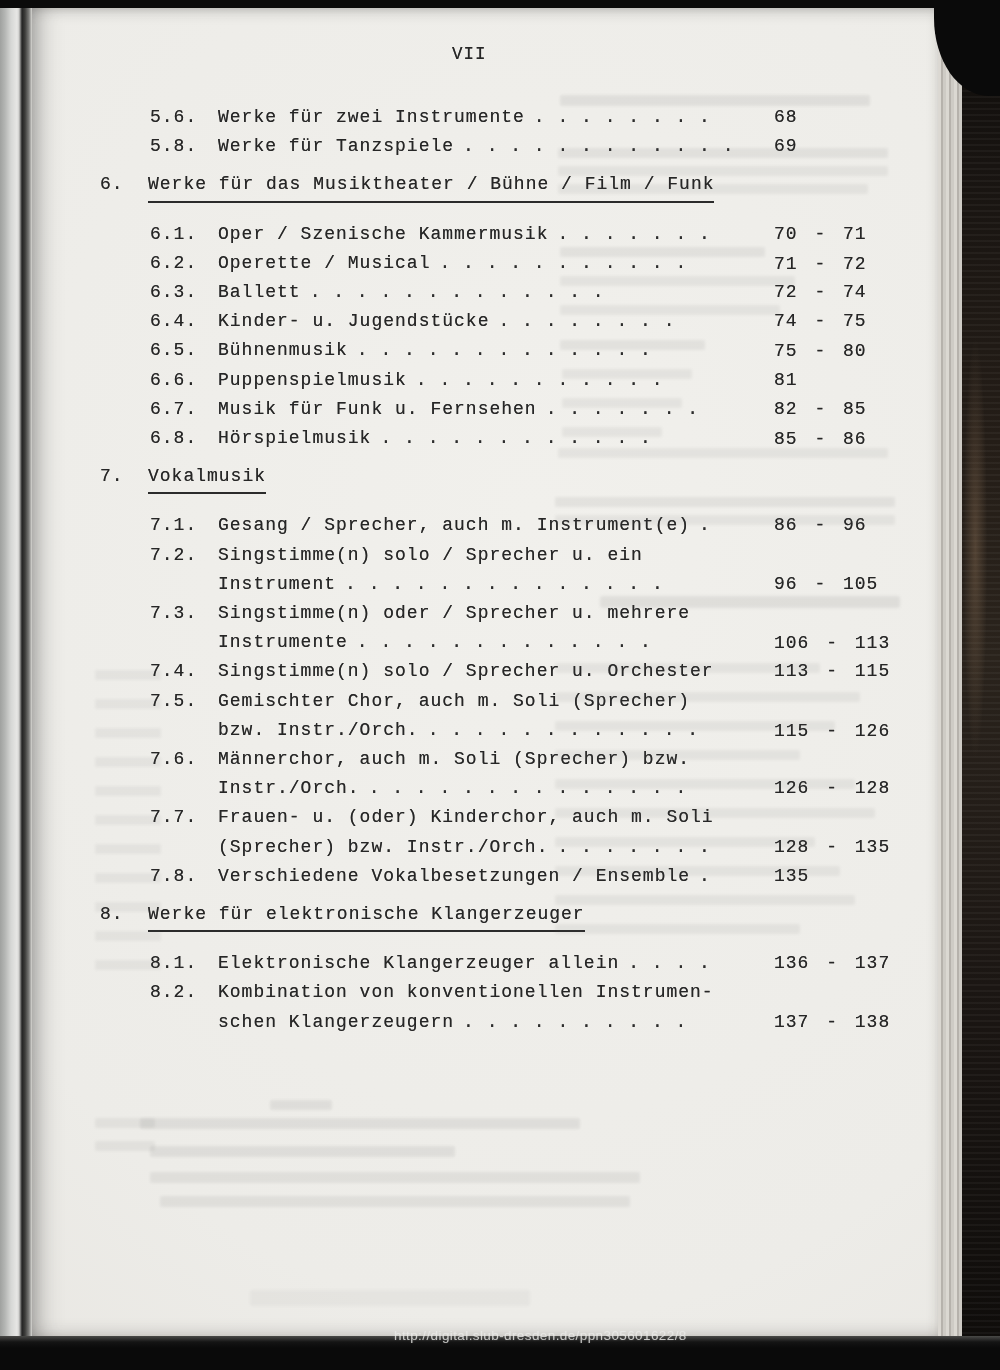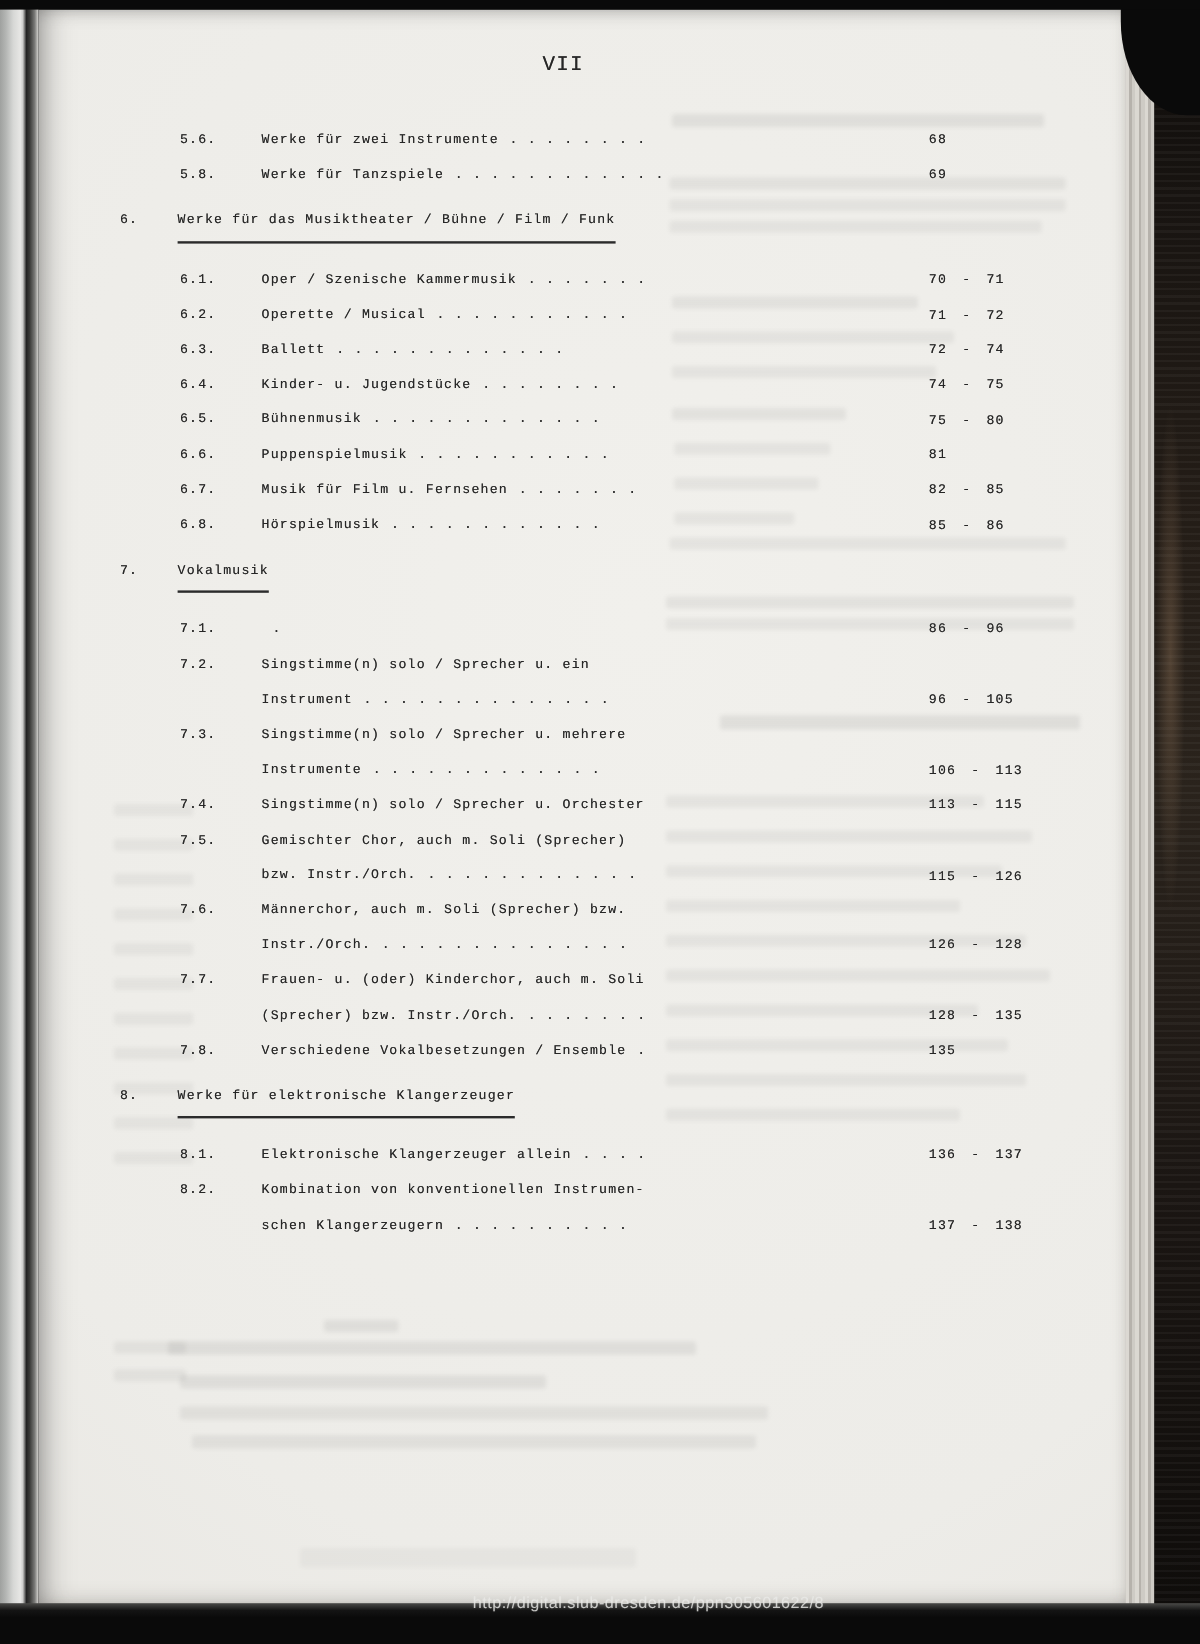--- a/index.html
+++ b/index.html
@@ -48,21 +48,21 @@
     background:linear-gradient(180deg,#4a4a48 0,#141414 6px,#0a0a0a 12px,#0a0a0a 100%);
   }
   
   .pagenum{
     position:absolute;left:420px;top:36px;
     font-size:17.5px;letter-spacing:1px;color:#262626;
     text-shadow:0 0 .5px rgba(20,20,20,.65);
   }
   .toc{
     position:absolute;left:0;top:95px;width:908px;
-    font-size:11px;letter-spacing:1px;color:#262626;
+    font-size:18px;letter-spacing:1px;color:#262626;
     text-shadow:0 0 .5px rgba(20,20,20,.6);
   }
   .section-head{display:flex;margin-left:68px;line-height:29.2px;margin-top:9px;margin-bottom:17px;}
   .section-head .num{flex:0 0 48px;}
   .section-head .title{
     border-bottom:2px solid #2b2b2b;padding-bottom:1px;white-space:nowrap;text-align:right;
   }
   .toc-row{display:flex;margin-left:118px;width:742px;line-height:29.2px;}
   .cell-num{flex:0 0 68px;white-space:nowrap;}
   .cell-text{flex:0 0 auto;white-space:nowrap;}
@@ -138,54 +138,55 @@
             <span class="cell-pages">75 - 80</span>
           </div>
           <div class="toc-row">
             <span class="cell-num">6.6.</span>
             <span class="cell-text">Puppenspielmusik</span>
             <span class="cell-leader">. . . . . . . . . . .</span>
             <span class="cell-pages">81</span>
           </div>
           <div class="toc-row">
             <span class="cell-num">6.7.</span>
-            <span class="cell-text">Musik für Film u. Fernsehen</span>
+            <span class="cell-text">Musik für Funk u. Fernsehen</span>
             <span class="cell-leader">. . . . . . .</span>
             <span class="cell-pages">82 - 85</span>
           </div>
           <div class="toc-row">
             <span class="cell-num">6.8.</span>
             <span class="cell-text">Hörspielmusik</span>
             <span class="cell-leader">. . . . . . . . . . . .</span>
             <span class="cell-pages">85 - 86</span>
           </div>
         </div>
         <div>
           <div class="section-head">
             <span class="num">7.</span>
             <span class="title">Vokalmusik</span>
           </div>
           <div class="toc-row">
             <span class="cell-num">7.1.</span>
+            <span class="cell-text">Gesang / Sprecher, auch m. Instrument(e)</span>
             <span class="cell-leader">.</span>
             <span class="cell-pages">86 - 96</span>
           </div>
           <div class="toc-row">
             <span class="cell-num">7.2.</span>
             <span class="cell-text">Singstimme(n) solo / Sprecher u. ein</span>
           </div>
           <div class="toc-row">
             <span class="cell-num"></span>
             <span class="cell-text">Instrument</span>
             <span class="cell-leader">. . . . . . . . . . . . . .</span>
             <span class="cell-pages">96 - 105</span>
           </div>
           <div class="toc-row">
             <span class="cell-num">7.3.</span>
-            <span class="cell-text">Singstimme(n) solo / Sprecher u. mehrere</span>
+            <span class="cell-text">Singstimme(n) oder / Sprecher u. mehrere</span>
           </div>
           <div class="toc-row">
             <span class="cell-num"></span>
             <span class="cell-text">Instrumente</span>
             <span class="cell-leader">. . . . . . . . . . . . .</span>
             <span class="cell-pages">106 - 113</span>
           </div>
           <div class="toc-row">
             <span class="cell-num">7.4.</span>
             <span class="cell-text">Singstimme(n) solo / Sprecher u. Orchester</span>

